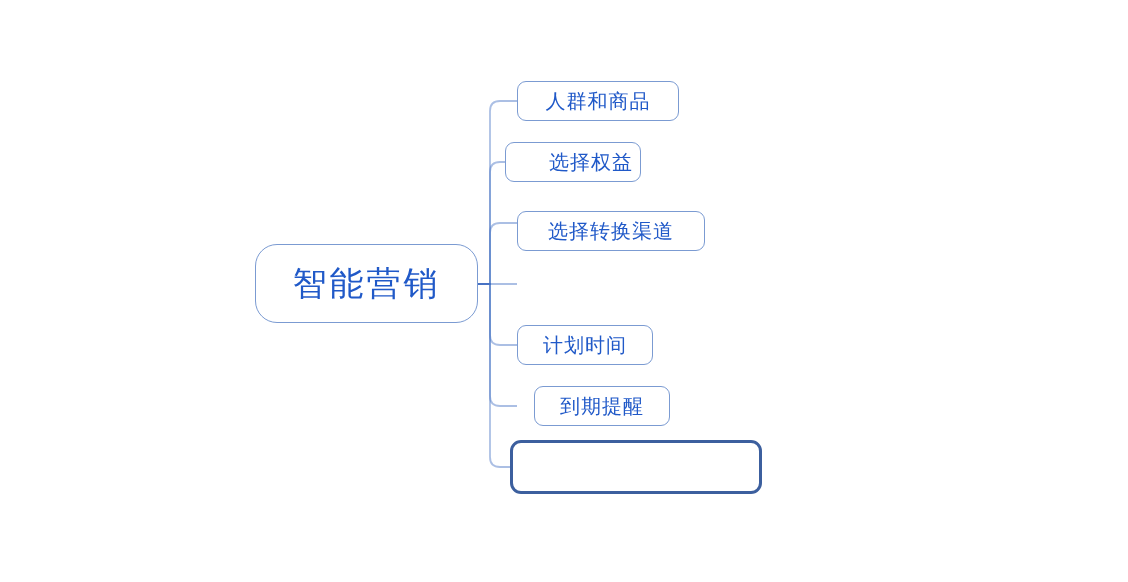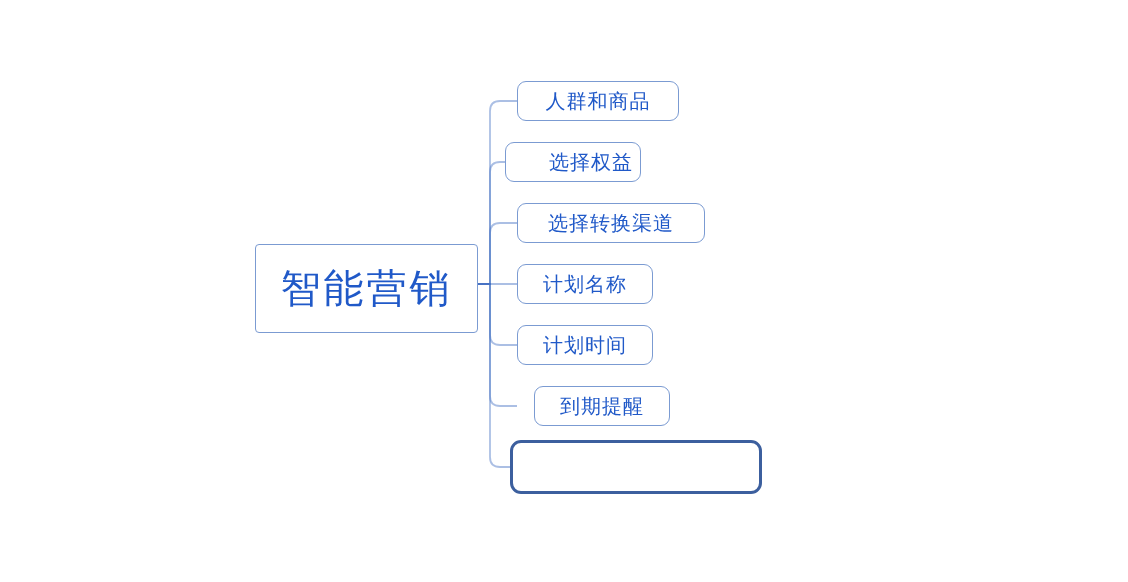--- a/index.html
+++ b/index.html
@@ -37,33 +37,33 @@
     justify-content:center;
     border:1.6px solid var(--node-border);
     border-radius:9px;
     background:var(--background);
     color:var(--node-text);
     white-space:nowrap;
     overflow:hidden;
     line-height:1;
   }
   .root-node{
-    left:255px;top:244px;width:223px;height:89px;
-    font-size:40px;
+    left:255px;top:244px;width:223px;height:79px;
+    font-size:34px;
     letter-spacing:3px;
-    border-radius:4px;
+    border-radius:22px;
   }
   .child{
     height:40px;
     font-size:20px;
     letter-spacing:1px;
   }
   .n1{left:517px;top:81px;width:162px;}
   .n2{left:505px;top:142px;width:136px;padding-left:36px;}
-  .n3{left:517px;top:203px;width:188px;}
+  .n3{left:517px;top:211px;width:188px;}
   .n4{left:517px;top:264px;width:136px;}
   .n5{left:517px;top:325px;width:136px;}
   .n6{left:534px;top:386px;width:136px;}
   .n7{left:517px;top:447px;width:238px;}
   .selection-ring{
     position:absolute;
     left:510px;top:440px;width:252px;height:54px;
     border:3px solid var(--selection-ring);
     border-radius:11px;
     background:transparent;
@@ -83,19 +83,18 @@
     <path d="M478,284 H490 V335 Q490,345 500,345 H517"></path>
     <path d="M478,284 H490 V396 Q490,406 500,406 H517"></path>
     <path d="M478,284 H490 V457 Q490,467 500,467 H510"></path>
   </svg>
 
   <div class="node root-node">智能营销</div>
 
   <div class="node child n1">人群和商品</div>
   <div class="node child n2">选择权益</div>
   <div class="node child n3">选择转换渠道</div>
-  <div class="node child n4">计划名称</div>
   <div class="node child n5">计划时间</div>
   <div class="node child n6">到期提醒</div>
 
   <div class="selection-ring"></div>
 
 </div>
 
 </body></html>

